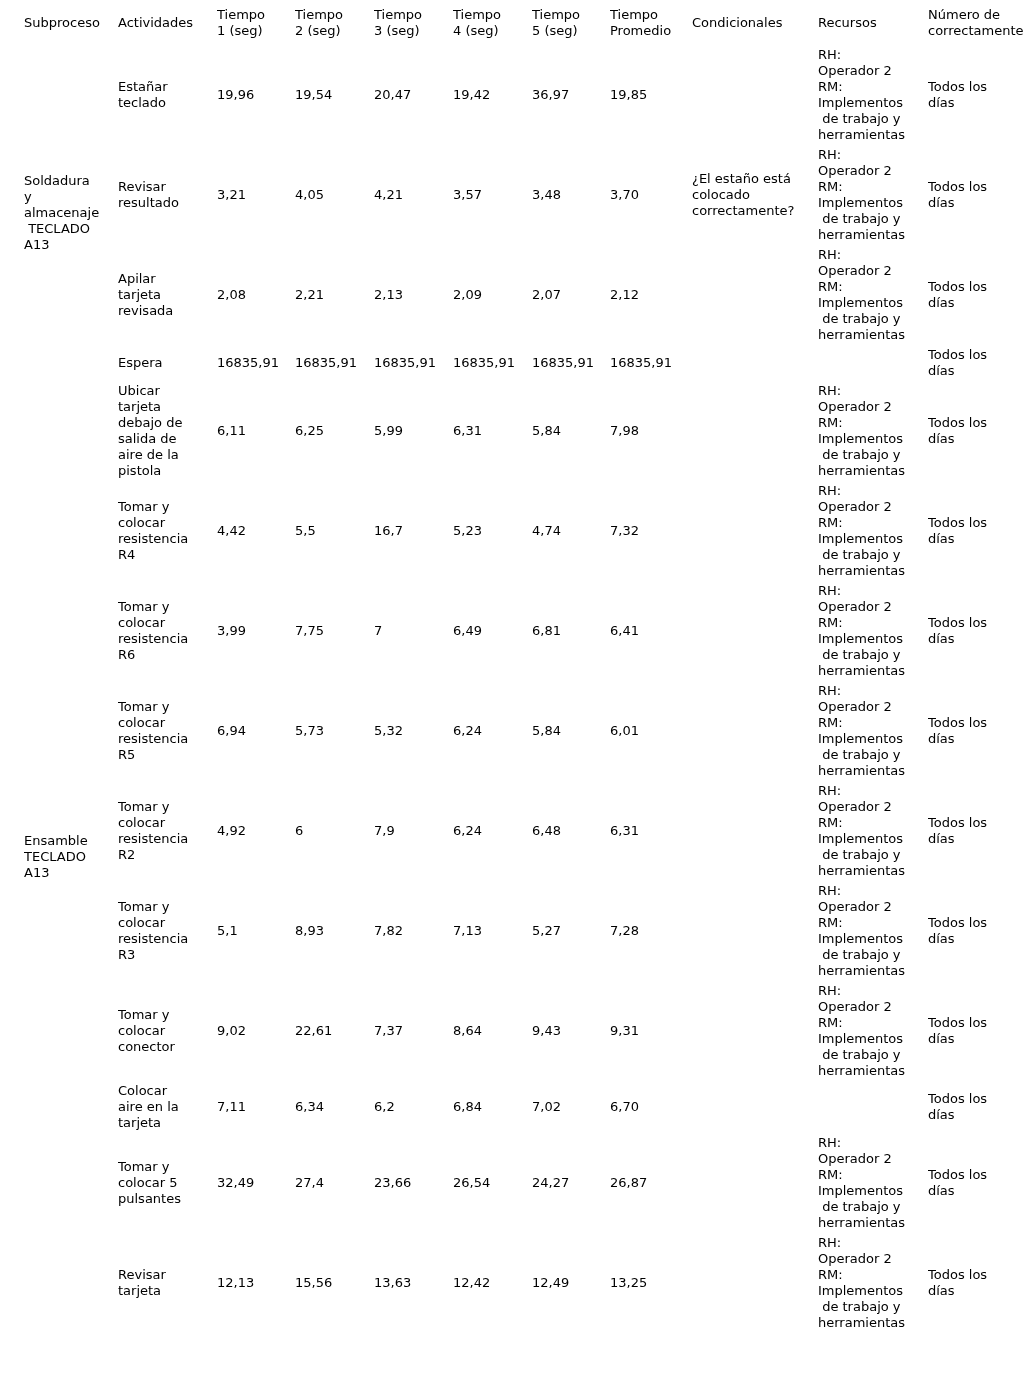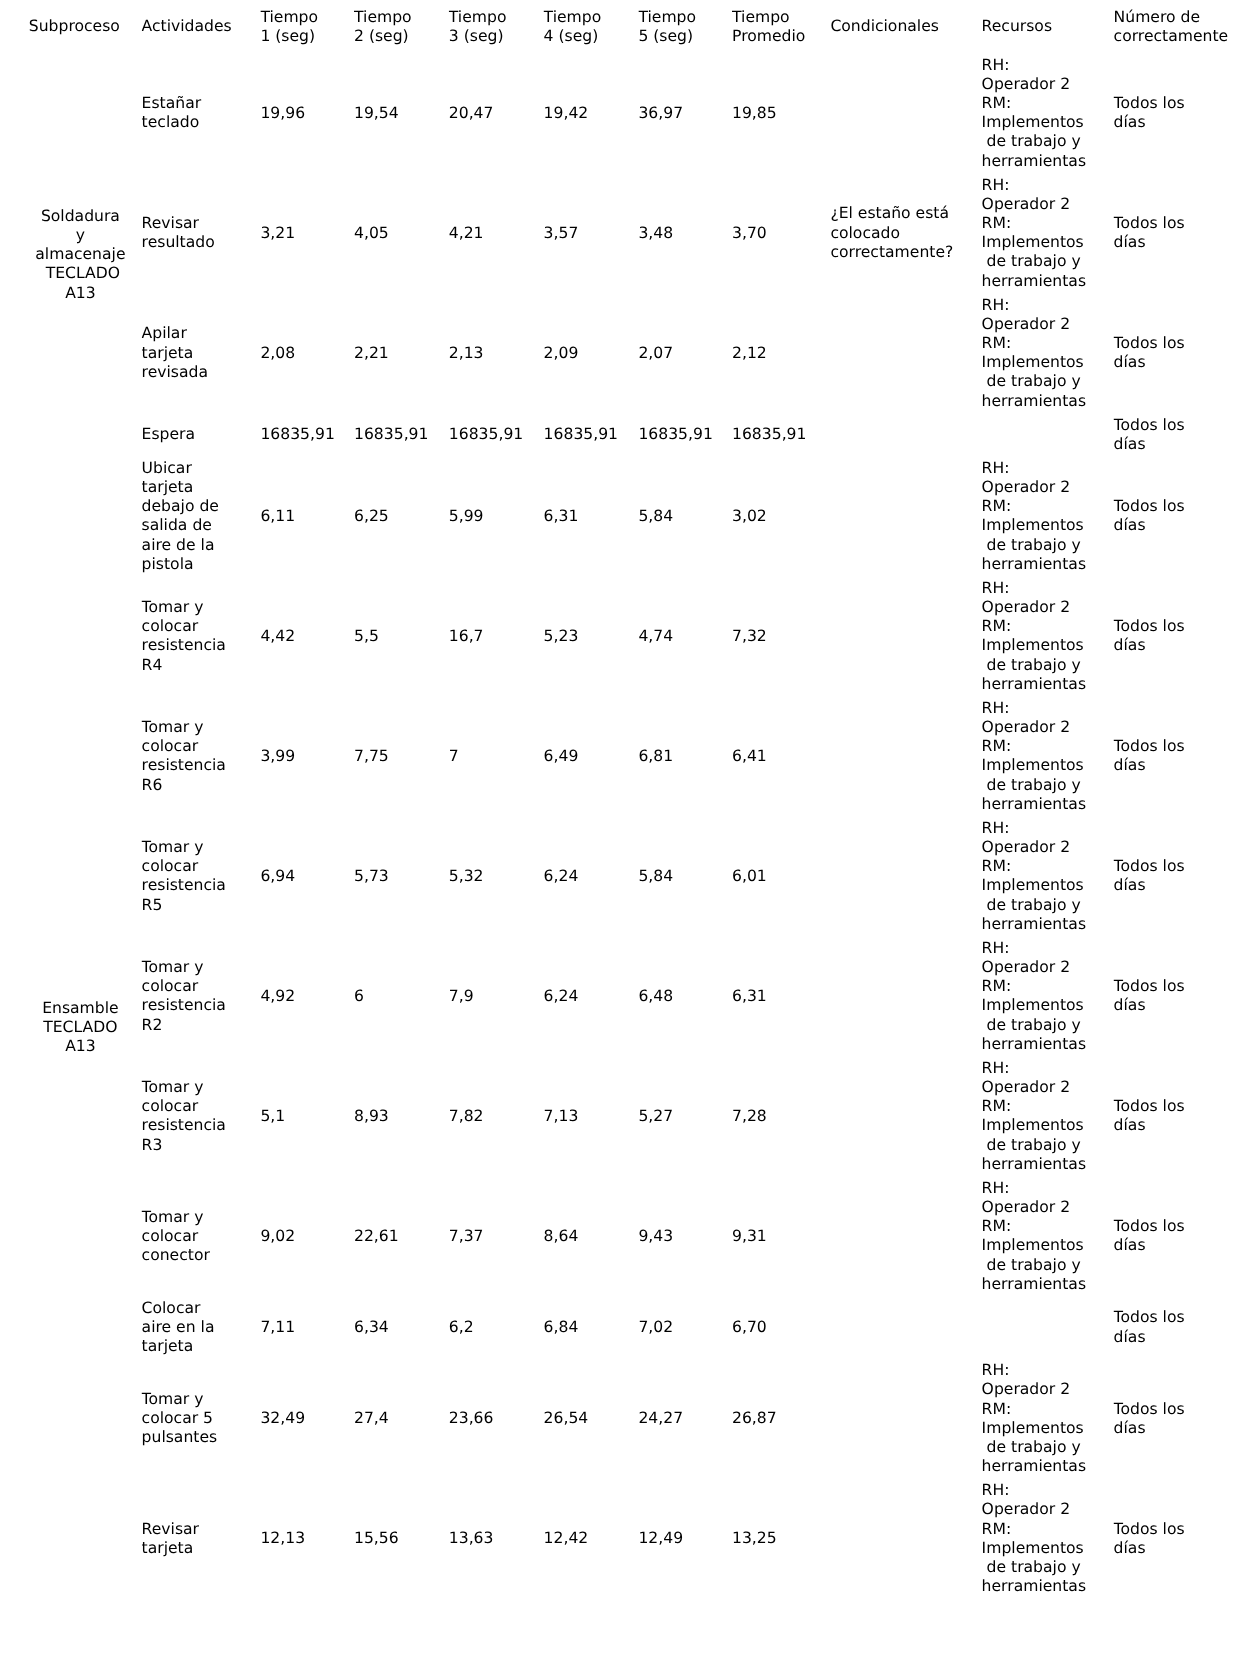--- a/index.html
+++ b/index.html
@@ -25,21 +25,21 @@
   }
   th, td {
     text-align: left;
     vertical-align: middle;
     font-weight: normal;
     padding: 2px 8px 2px 0;
     white-space: pre-wrap;
     overflow: hidden;
   }
   thead th { padding-bottom: 6px; }
-  td.c-sub  { vertical-align: middle; text-align: center; }
+  td.c-sub  { vertical-align: middle; }
 </style>
 </head>
 <body>
 
 <div class="page">
   <table class="process">
     <colgroup>
       <col style="width:94px">
       <col style="width:99px">
       <col style="width:78px">
@@ -161,21 +161,21 @@
 tarjeta
 debajo de
 salida de
 aire de la
 pistola</td>
           <td class="c-num">6,11</td>
           <td class="c-num">6,25</td>
           <td class="c-num">5,99</td>
           <td class="c-num">6,31</td>
           <td class="c-num">5,84</td>
-          <td class="c-num">3,02</td>
+          <td class="c-num">7,98</td>
           <td></td>
           <td>RH:
 Operador 2
 RM:
 Implementos
  de trabajo y
 herramientas</td>
           <td>Todos los
 días</td>
         </tr>

